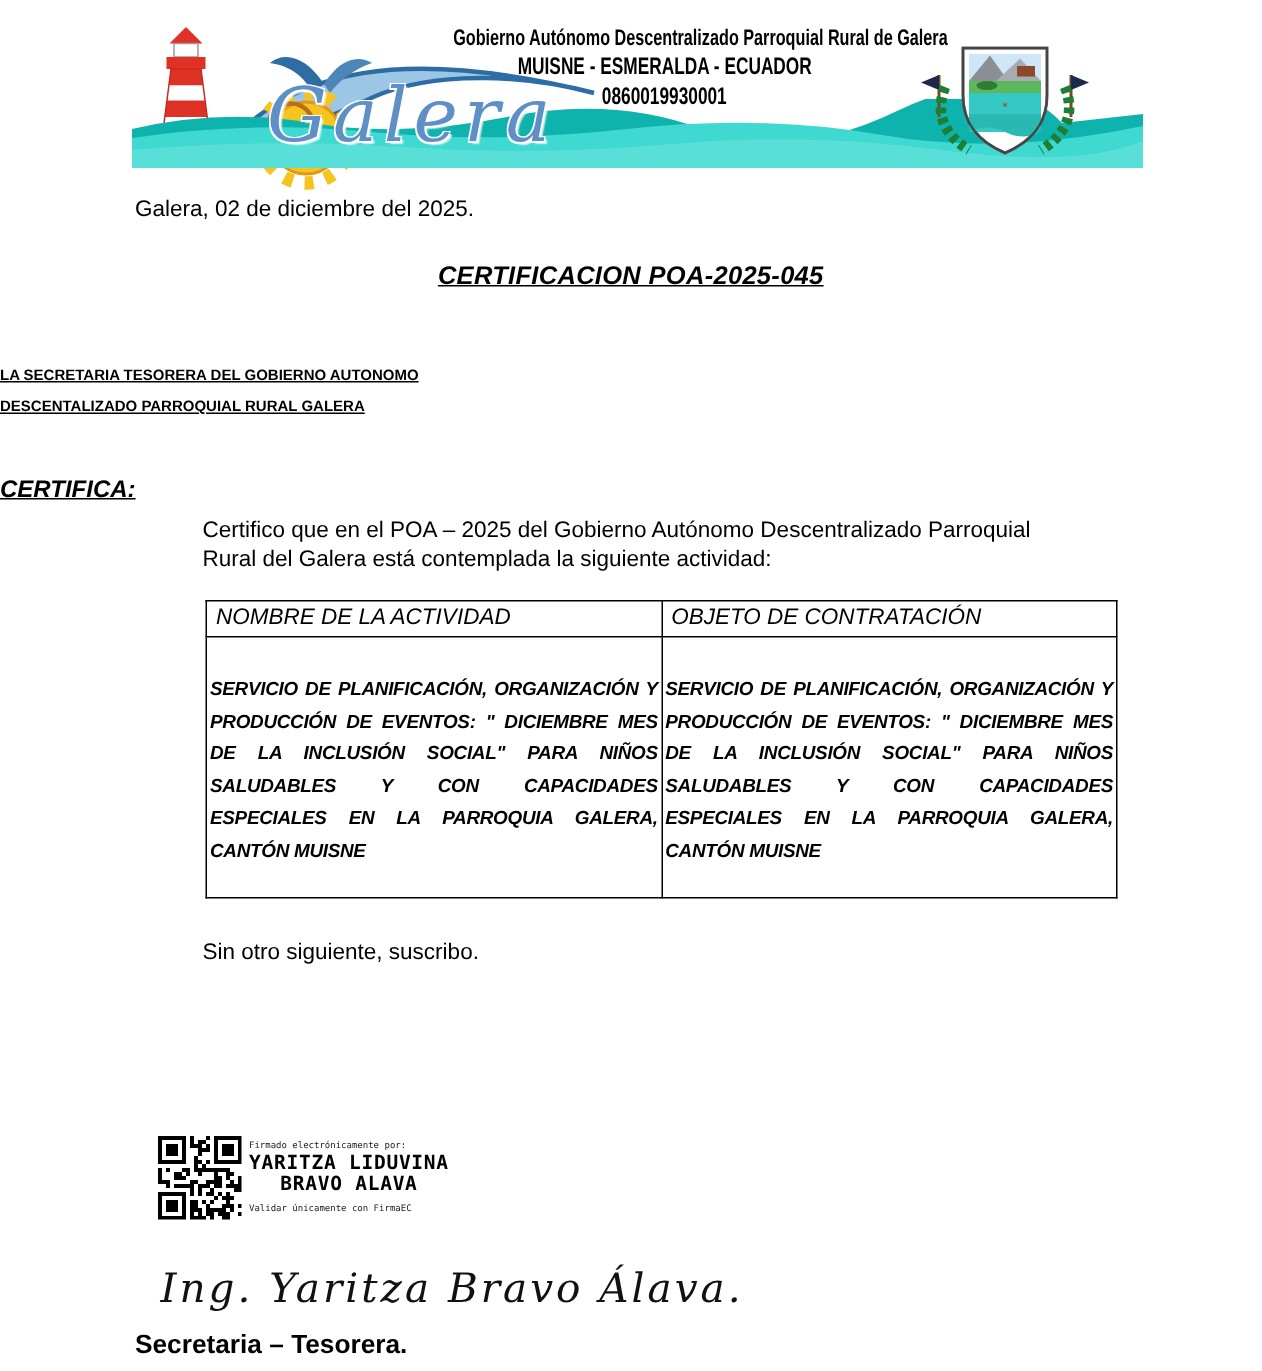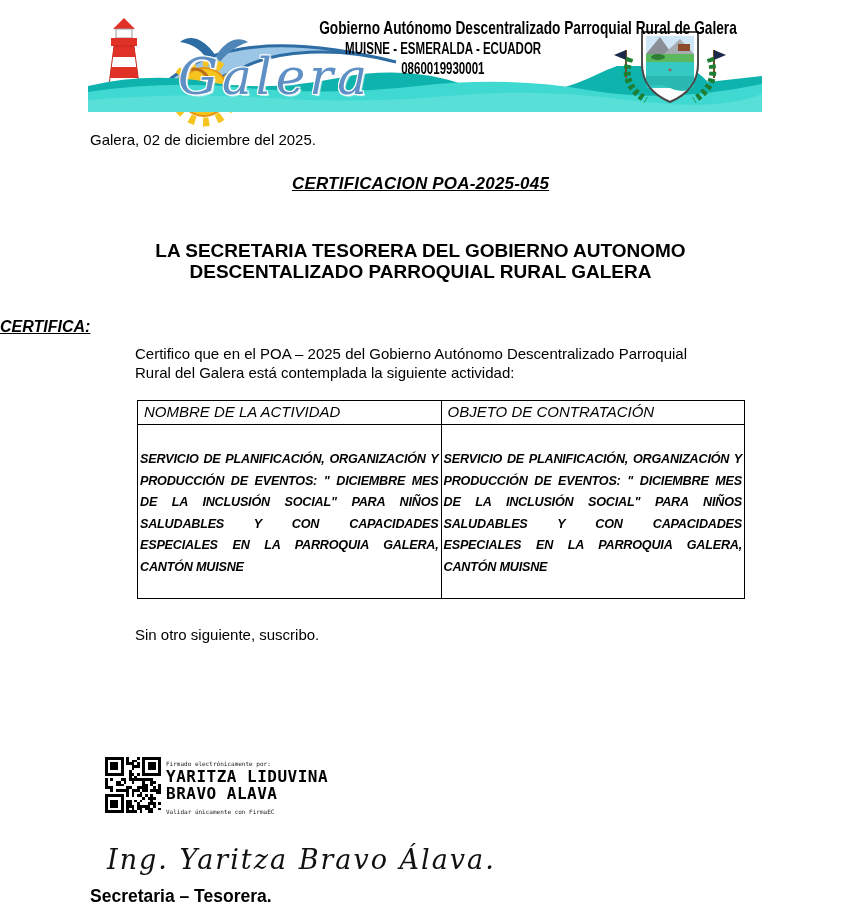--- a/index.html
+++ b/index.html
@@ -6,53 +6,53 @@
   .page{
     position:relative;width:841px;height:914px;background:#fff;overflow:hidden;
     font-family:"Liberation Sans",sans-serif;color:#000;
   }
   
   .header{position:absolute;left:88px;top:8px;width:674px;height:106px;}
   .art{position:absolute;z-index:1;}
   .waveband{position:absolute;left:0;top:58px;width:674px;height:46px;z-index:2;}
   .org-block{position:absolute;left:150px;top:10px;width:410px;text-align:center;z-index:3;line-height:1;}
   .cond{display:inline-block;transform:scaleX(.72);transform-origin:50% 50%;font-weight:bold;white-space:nowrap;}
-  .org-l1{font-size:19px;margin-bottom:4px;}
+  .org-l1{font-size:15px;margin-bottom:4px;}
   .org-l2{font-size:16px;margin-bottom:4px;}
   .org-l3{font-size:16px;}
   .wordmark{
     position:absolute;left:90px;top:40px;z-index:4;
     font-family:"DejaVu Serif",serif;font-style:italic;font-size:50px;color:#5e90c6;
     text-shadow:1px 1px 0 #fff,-1px -1px 0 #fff,1px -1px 0 #fff,-1px 1px 0 #fff,2px 2px 1px rgba(255,255,255,.8);
     letter-spacing:4px;
     text-align:center;
   }
   .coat{position:absolute;left:522px;top:14px;z-index:3;}
   
   .date-line{position:absolute;left:90px;top:131px;font-size:15px;}
   .doc-title{position:absolute;left:0;top:174px;width:100%;text-align:center;
     font-size:17px;font-weight:bold;font-style:italic;text-decoration:underline;letter-spacing:.2px;}
-  .issuer{position:absolute;left:0;top:240px;width:100%;text-align:center;font-weight:bold;font-size:19px;line-height:21px;}
+  .issuer{position:absolute;left:0;top:240px;width:100%;text-align:left;font-weight:bold;font-size:10px;line-height:21px;text-decoration:underline;}
   .certifica{position:absolute;left:0;top:318px;width:100%;text-align:left;
     font-size:16px;font-weight:bold;font-style:italic;text-decoration:underline;}
   .intro{position:absolute;left:135px;top:344px;width:552px;font-size:15px;line-height:19px;}
   
   .act-table{position:absolute;left:137px;top:400px;width:608px;border-collapse:collapse;table-layout:fixed;}
   .act-table th,.act-table td{border:1px solid #000;vertical-align:top;font-style:italic;}
   .act-table th{font-size:15px;font-weight:normal;text-align:left;padding:2px 6px;height:19px;}
   .act-table td{
     font-size:12.6px;font-weight:bold;text-align:justify;line-height:21.5px;
     padding:24px 2px 20px 2px;height:100px;letter-spacing:-.2px;
   }
   .closing{position:absolute;left:135px;top:626px;font-size:15px;}
   
   .qr{position:absolute;left:105px;top:757px;width:56px;height:56px;}
   .stamp-text{position:absolute;left:166px;top:759px;line-height:1;}
   .stamp-tiny{font-family:"DejaVu Sans Mono",monospace;font-size:6px;color:#222;margin:2px 0;}
-  .stamp-name{font-family:"DejaVu Sans Mono",monospace;font-size:16px;font-weight:bold;letter-spacing:.5px;margin:1px 0;}
+  .stamp-name{font-family:"DejaVu Sans Mono",monospace;font-size:13px;font-weight:bold;letter-spacing:.5px;margin:1px 0;text-align:center;}
   
   .script-name{position:absolute;left:107px;top:844px;
     font-family:"DejaVu Serif",serif;font-style:italic;font-size:27px;letter-spacing:2px;color:#111;}
   .role-title{position:absolute;left:90px;top:886px;font-size:17.5px;font-weight:bold;}
 </style>
 </head>
 <body>
 
 <div class="page">
 

